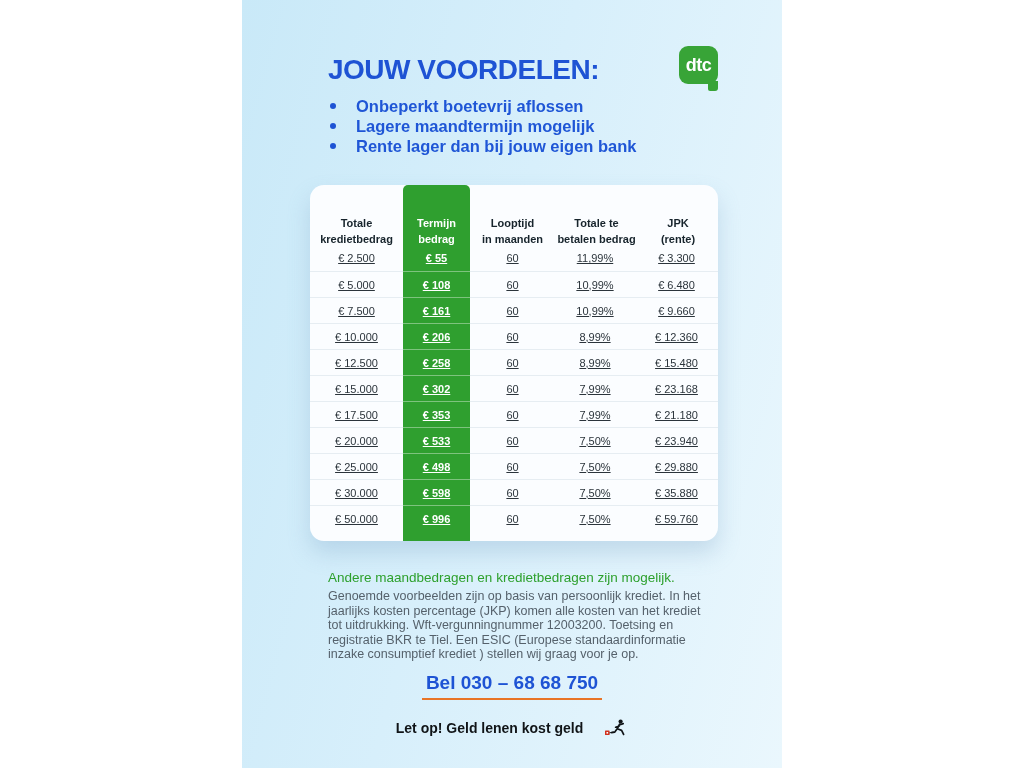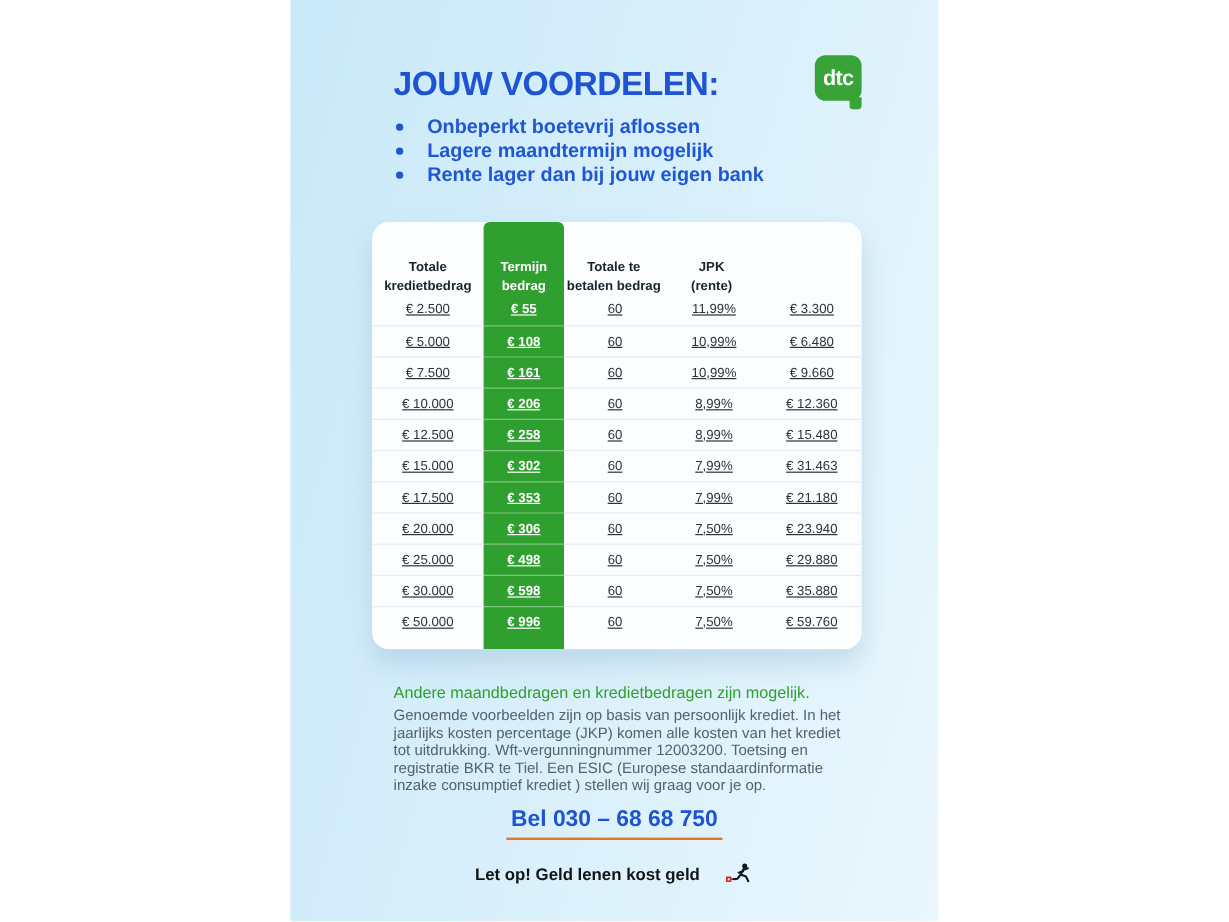--- a/index.html
+++ b/index.html
@@ -106,20 +106,24 @@
     <div class="green-col"></div>
     <div class="thead">
         <div class="th c0">
           <span>Totale</span>
           <span>kredietbedrag</span>
         </div>
         <div class="th c1 green">
           <span>Termijn</span>
           <span>bedrag</span>
         </div>
+        <div class="th c2">
+          <span>Looptijd</span>
+          <span>in maanden</span>
+        </div>
         <div class="th c4">
           <span>Totale te</span>
           <span>betalen bedrag</span>
         </div>
         <div class="th c3">
           <span>JPK</span>
           <span>(rente)</span>
         </div>
       </div>
     <div class="tbody">
@@ -156,32 +160,32 @@
           <div class="td c1 green">€ 258</div>
           <div class="td c2">60</div>
           <div class="td c3">8,99%</div>
           <div class="td c4">€ 15.480</div>
         </div>
         <div class="tr">
           <div class="td c0">€ 15.000</div>
           <div class="td c1 green">€ 302</div>
           <div class="td c2">60</div>
           <div class="td c3">7,99%</div>
-          <div class="td c4">€ 31.463</div>
+          <div class="td c4">€ 23.168</div>
         </div>
         <div class="tr">
           <div class="td c0">€ 17.500</div>
           <div class="td c1 green">€ 353</div>
           <div class="td c2">60</div>
           <div class="td c3">7,99%</div>
           <div class="td c4">€ 21.180</div>
         </div>
         <div class="tr">
           <div class="td c0">€ 20.000</div>
-          <div class="td c1 green">€ 306</div>
+          <div class="td c1 green">€ 533</div>
           <div class="td c2">60</div>
           <div class="td c3">7,50%</div>
           <div class="td c4">€ 23.940</div>
         </div>
         <div class="tr">
           <div class="td c0">€ 25.000</div>
           <div class="td c1 green">€ 498</div>
           <div class="td c2">60</div>
           <div class="td c3">7,50%</div>
           <div class="td c4">€ 29.880</div>

